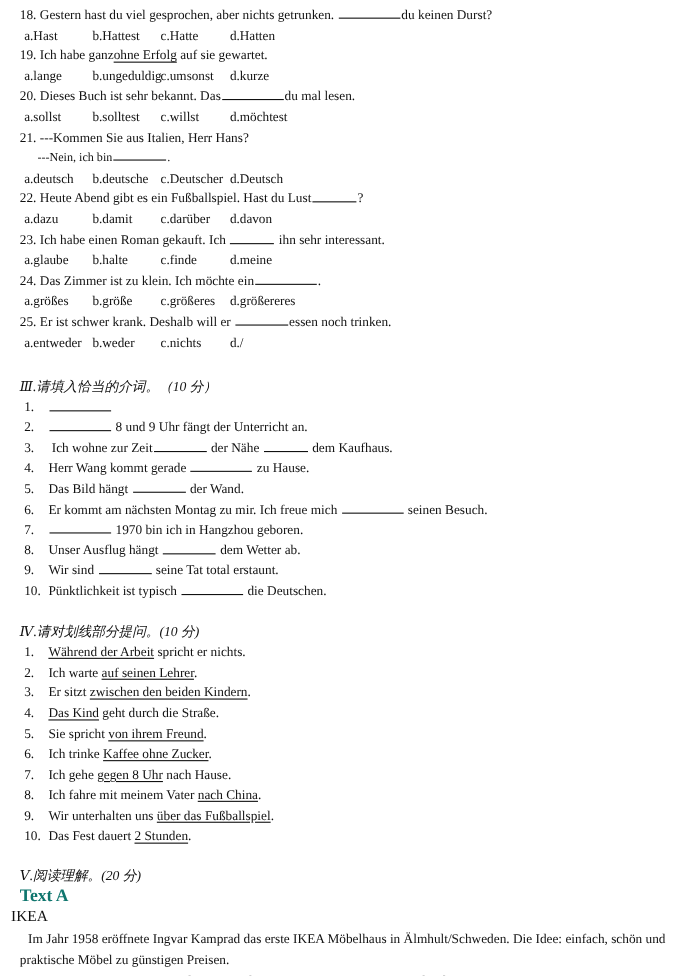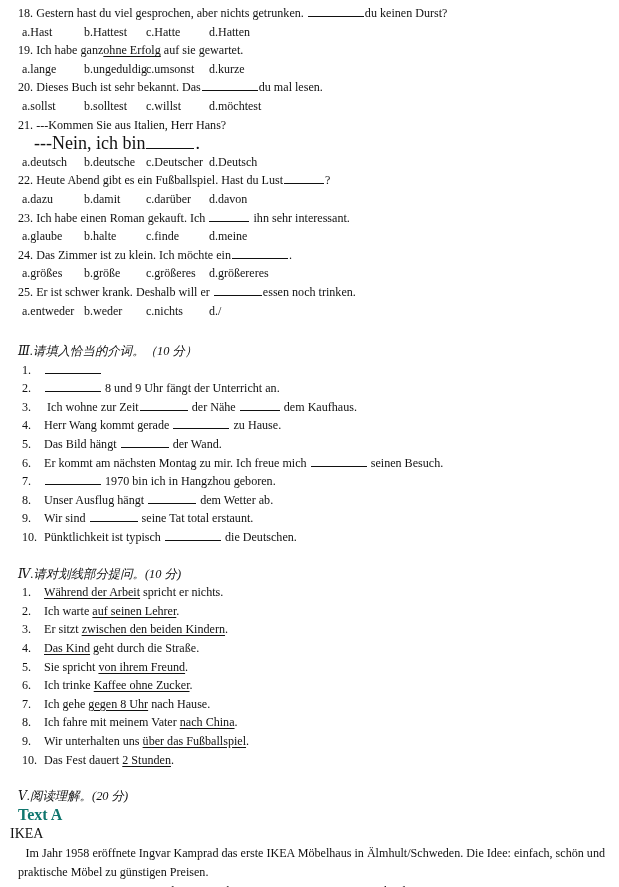--- a/index.html
+++ b/index.html
@@ -41,21 +41,21 @@
   }
   .opt {
     display: inline-block;
   }
   .opt.o1 { width: 62px; }
   .opt.o2 { width: 62px; }
   .opt.o3 { width: 63px; }
   .opt.o4 { width: auto; }
 
   .sub-line {
-    font-size: 18px;
+    font-size: 11px;
     line-height: 18.6px;
     white-space: nowrap;
     padding-left: 24px;
   }
 
   .blank {
     display: inline-block;
     border-bottom: 1px solid #111;
     vertical-align: baseline;
     height: 11px;

